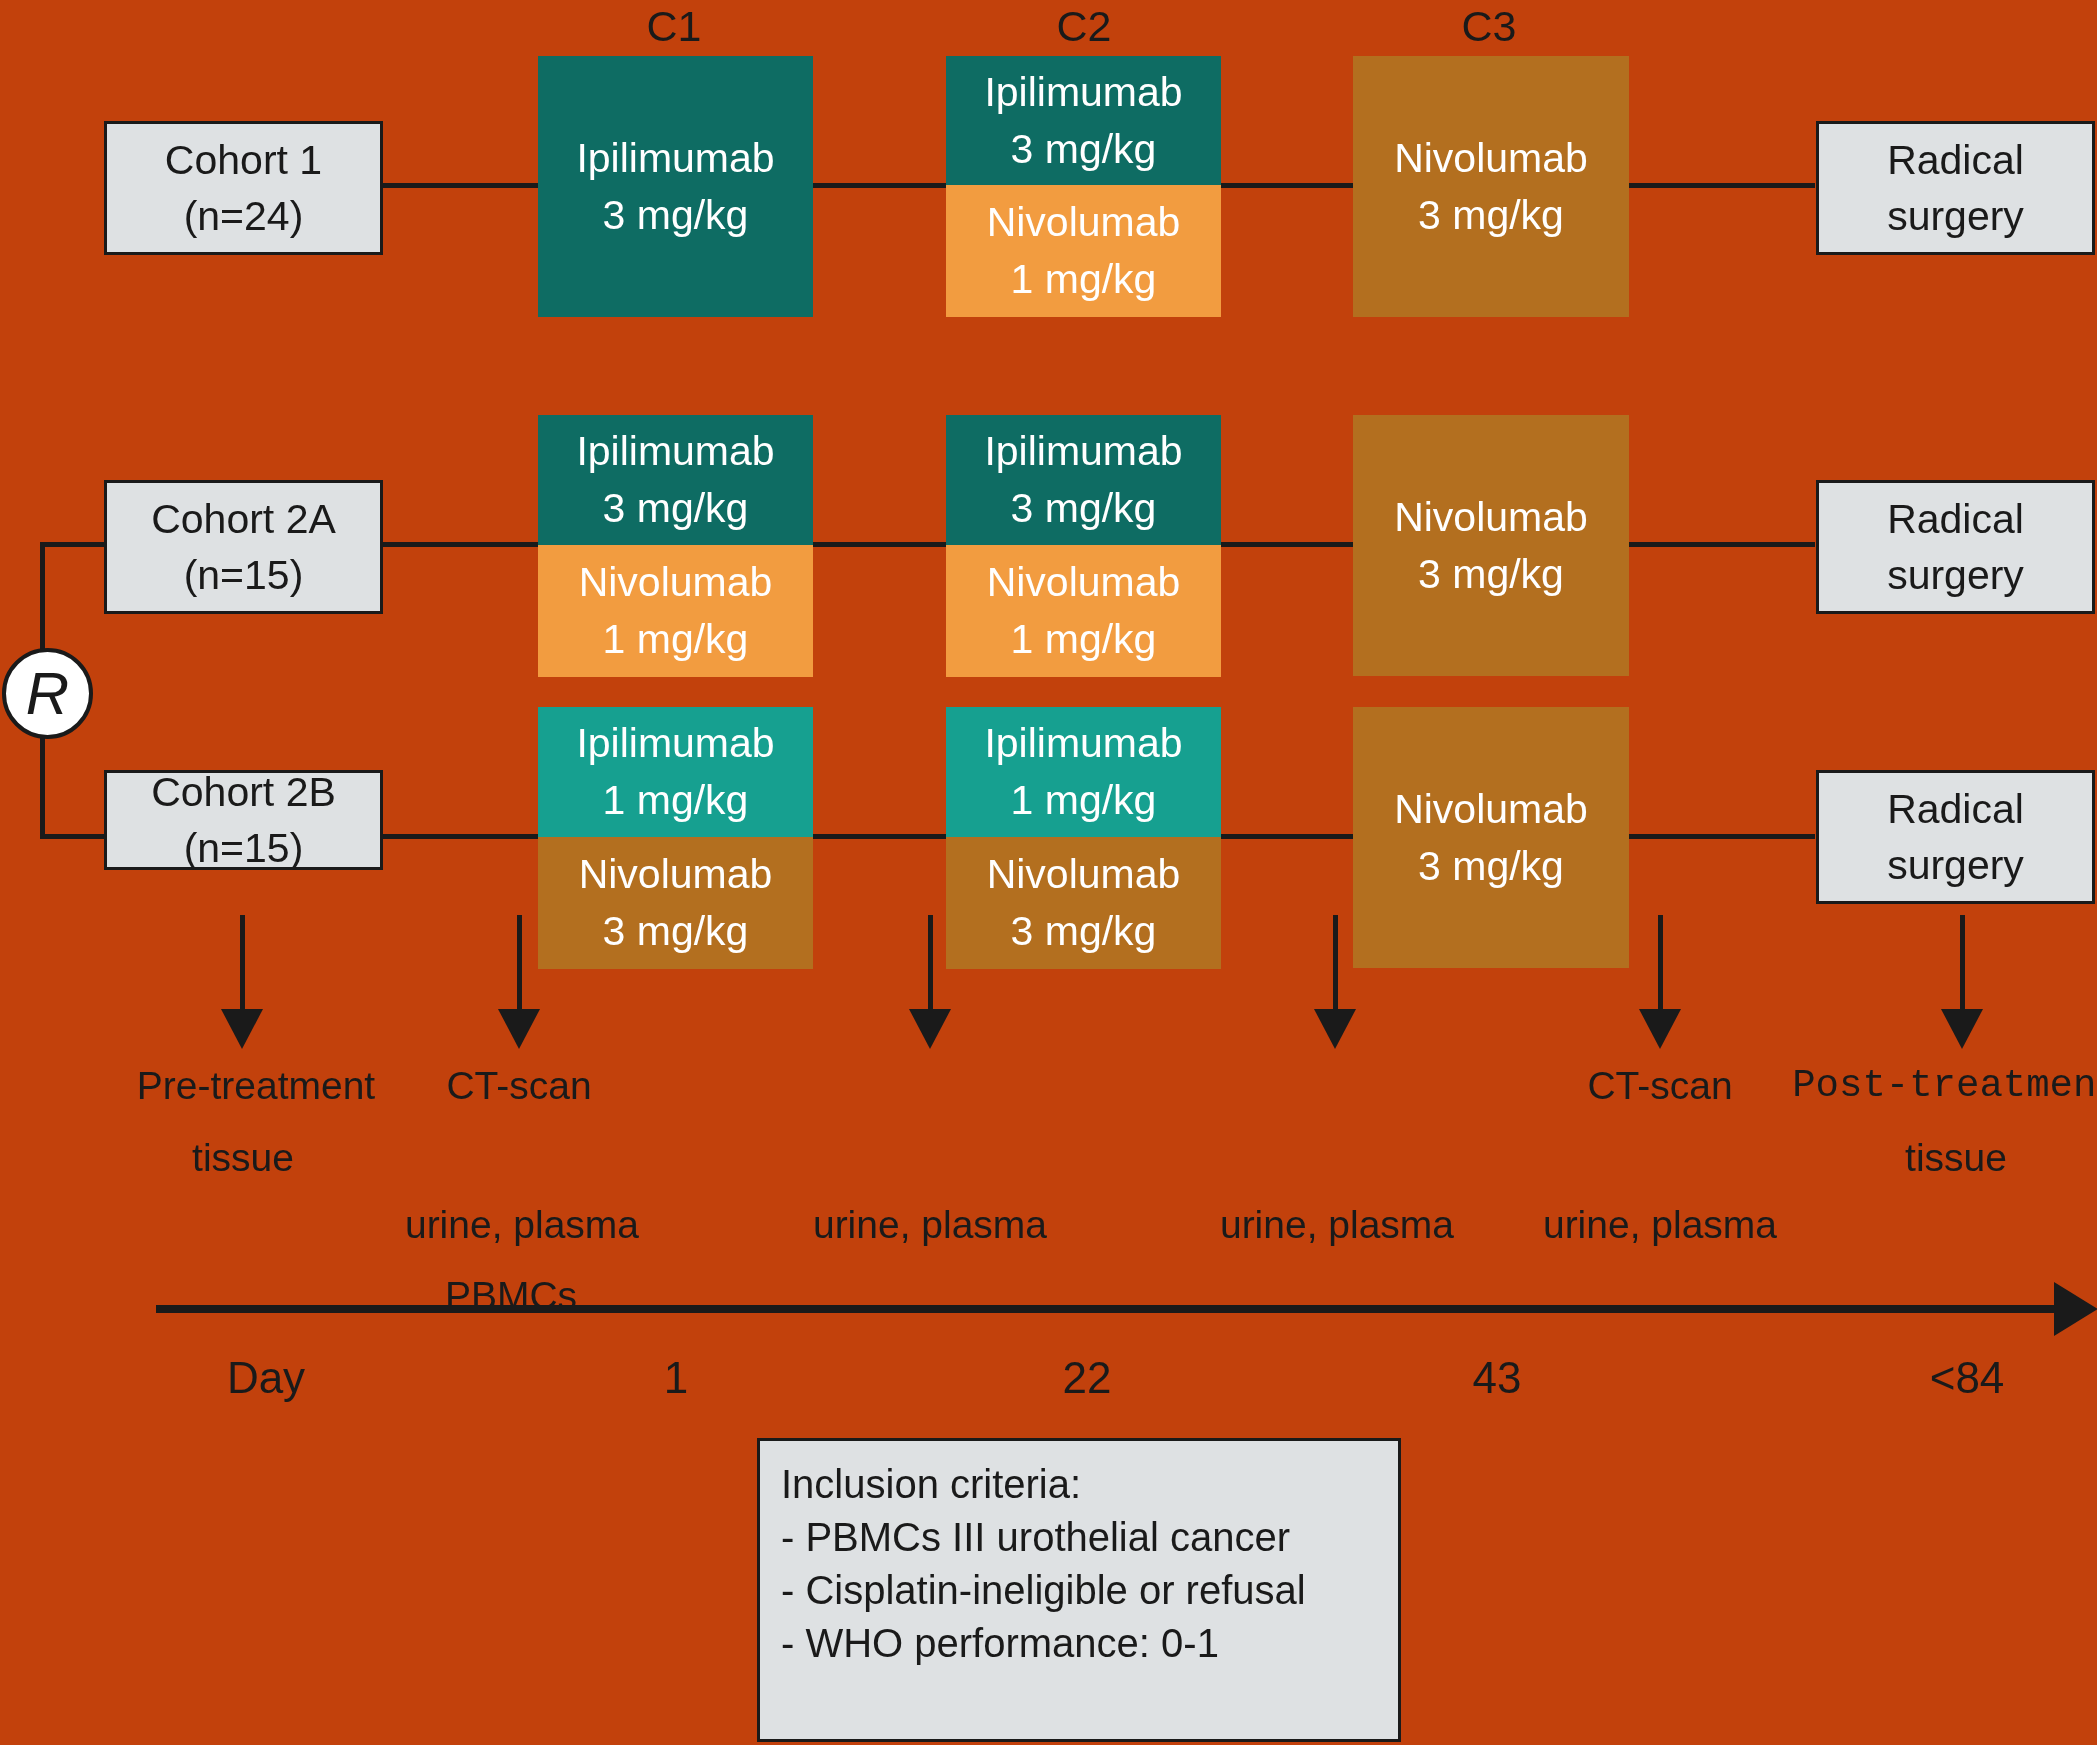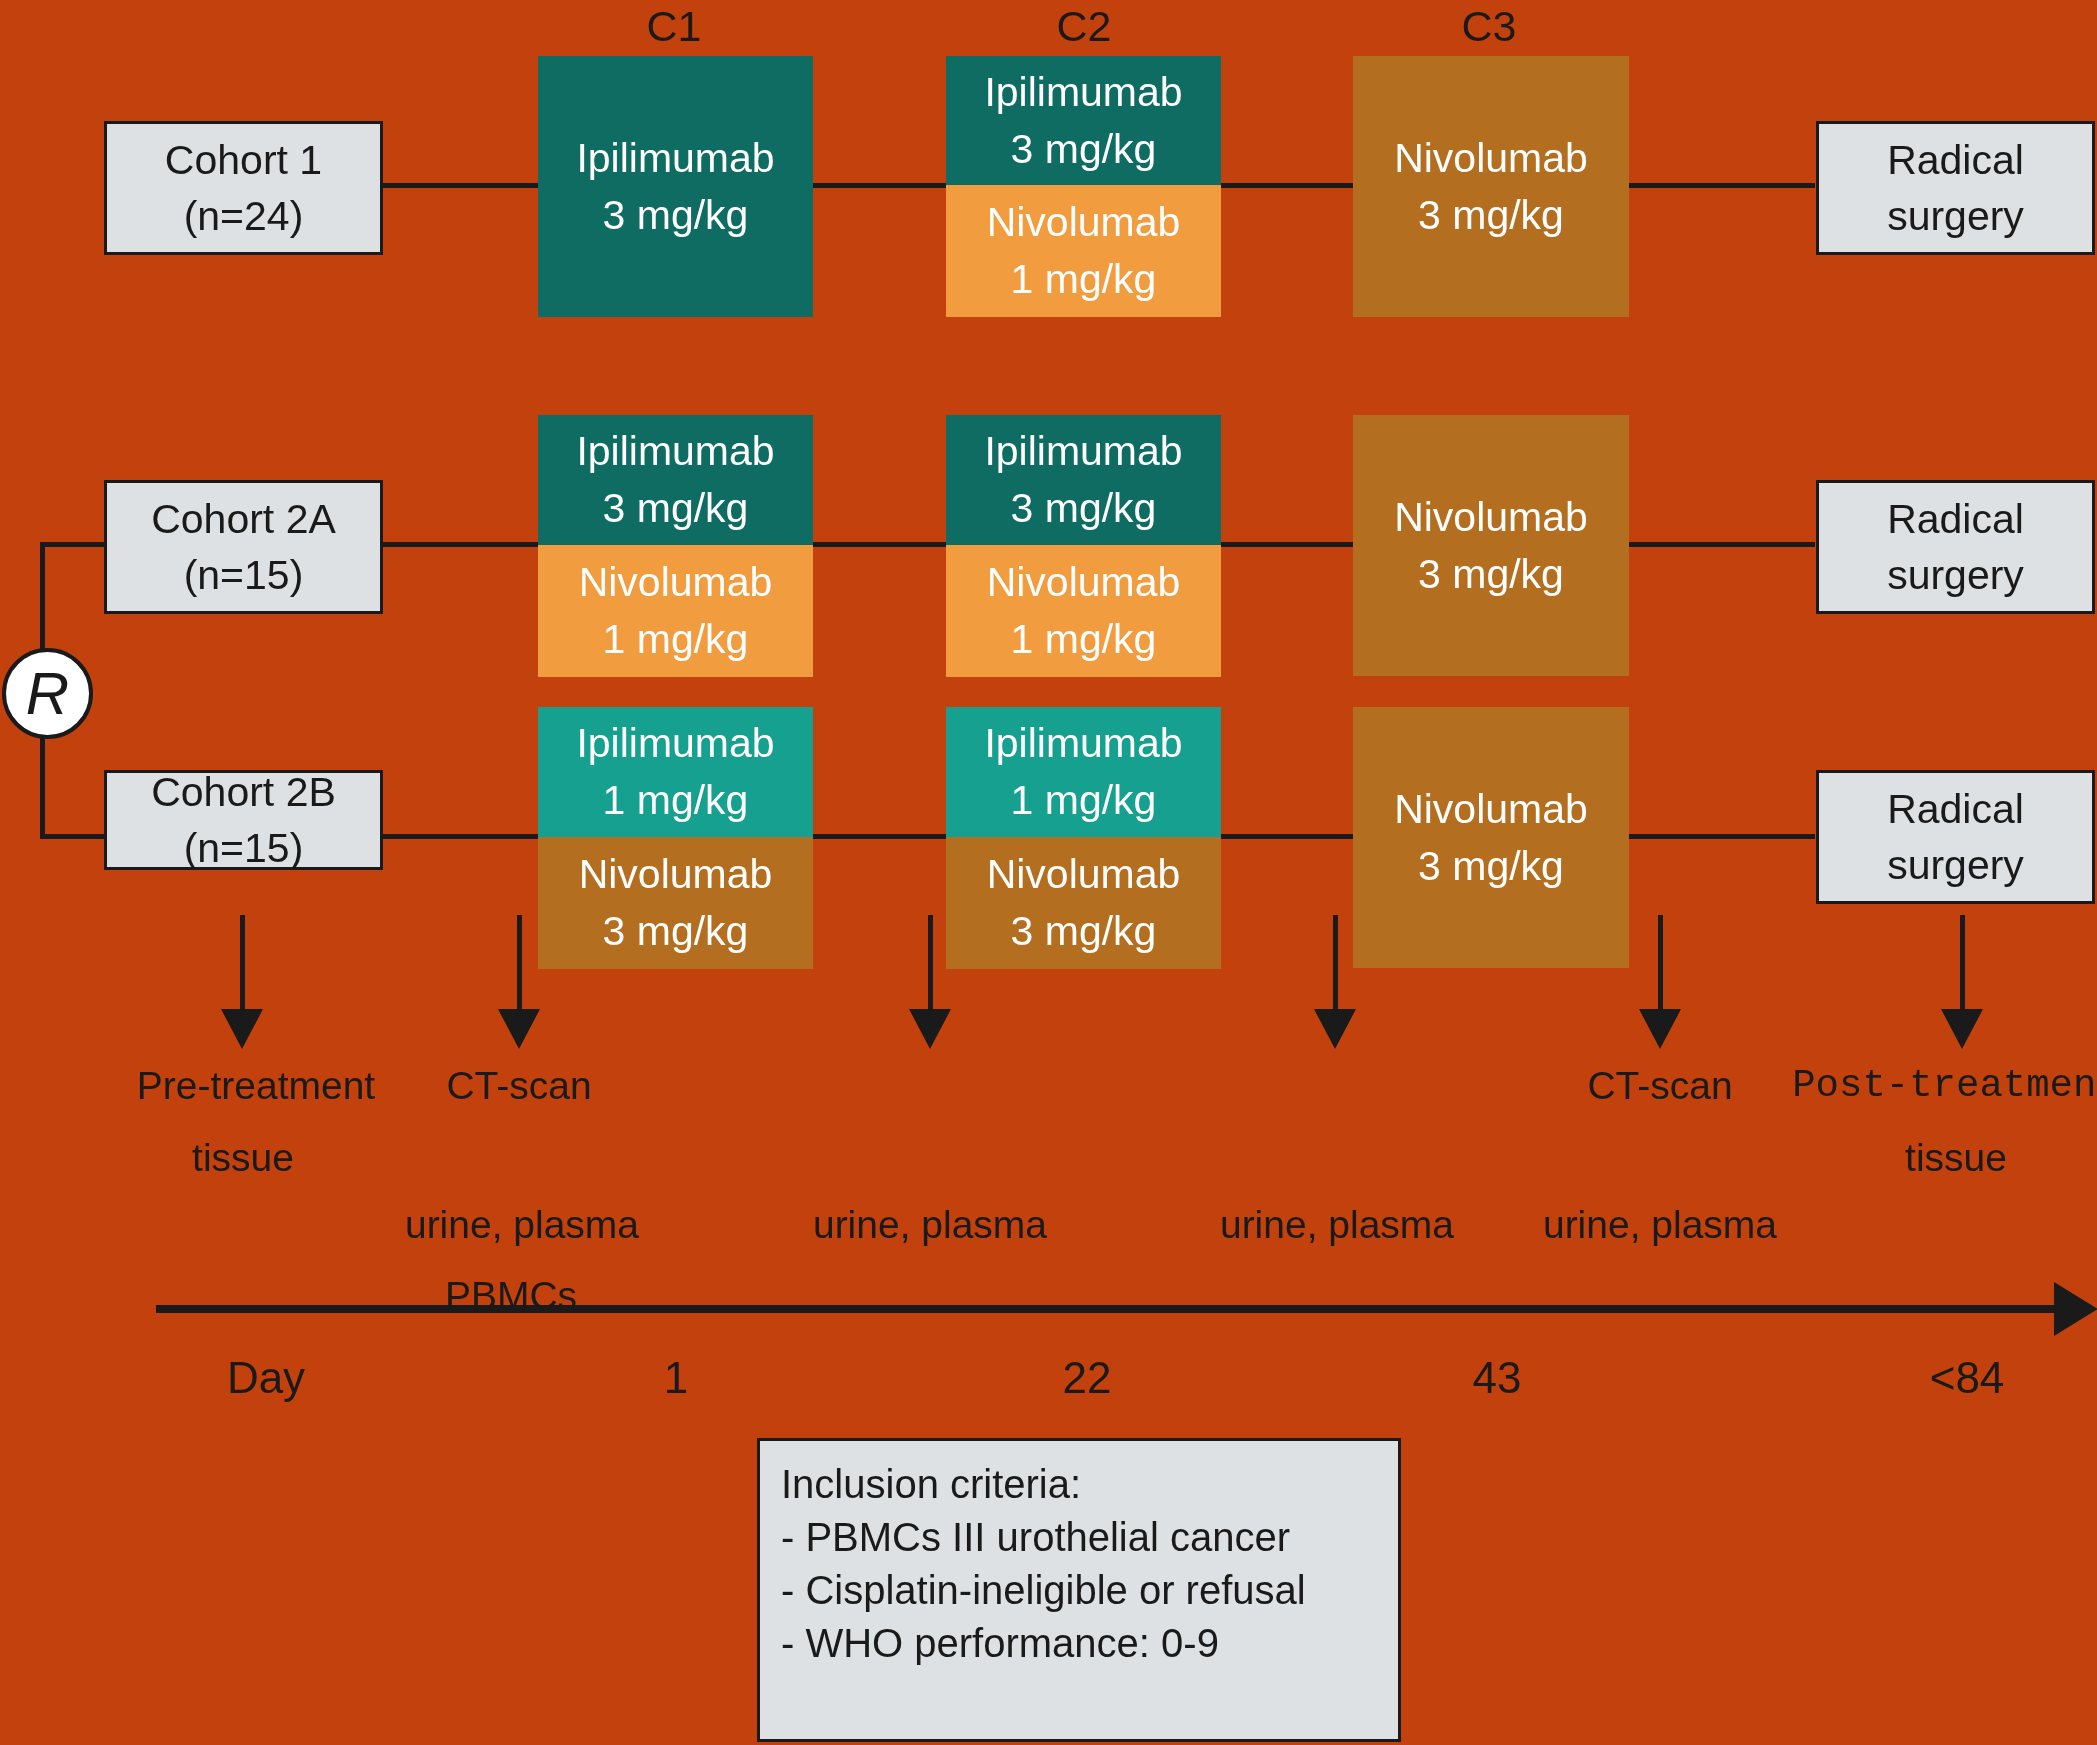--- a/index.html
+++ b/index.html
@@ -232,17 +232,17 @@
   <div class="label day-label" style="left:266px; top:1353px;">Day</div>
   <div class="label day-label" style="left:676px; top:1353px;">1</div>
   <div class="label day-label" style="left:1087px; top:1353px;">22</div>
   <div class="label day-label" style="left:1497px; top:1353px;">43</div>
   <div class="label day-label" style="left:1967px; top:1353px;">&lt;84</div>
 
   <div class="abs inclusion-box" style="left:757px; top:1438px; width:644px; height:304px;">
     <div>Inclusion criteria:</div>
     <div>- PBMCs III urothelial cancer</div>
     <div>- Cisplatin-ineligible or refusal</div>
-    <div>- WHO performance: 0-9</div>
+    <div>- WHO performance: 0-1</div>
   </div>
 
 </div>
 
 
 </body></html>

